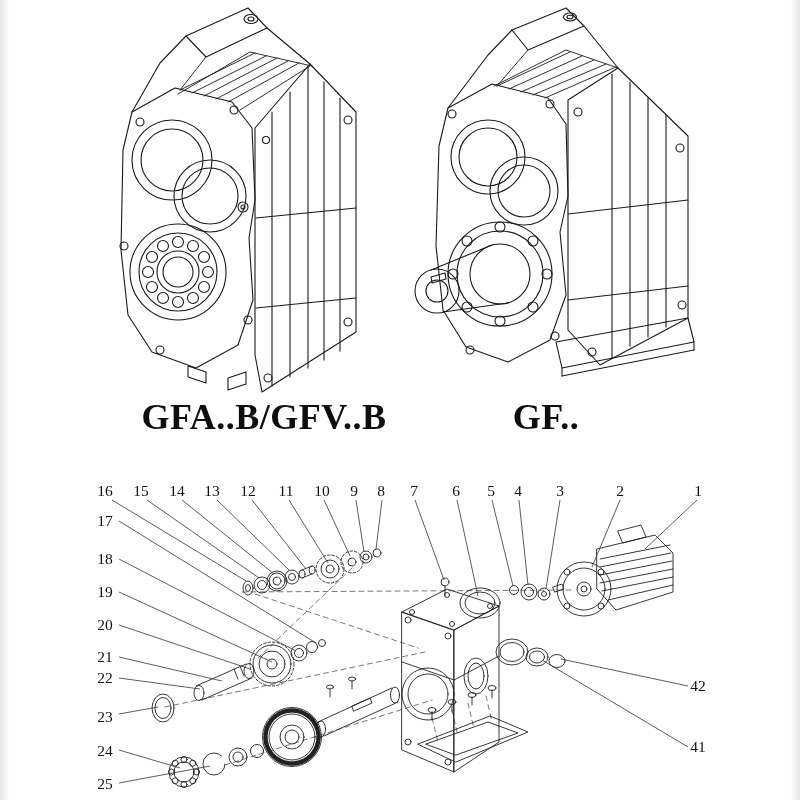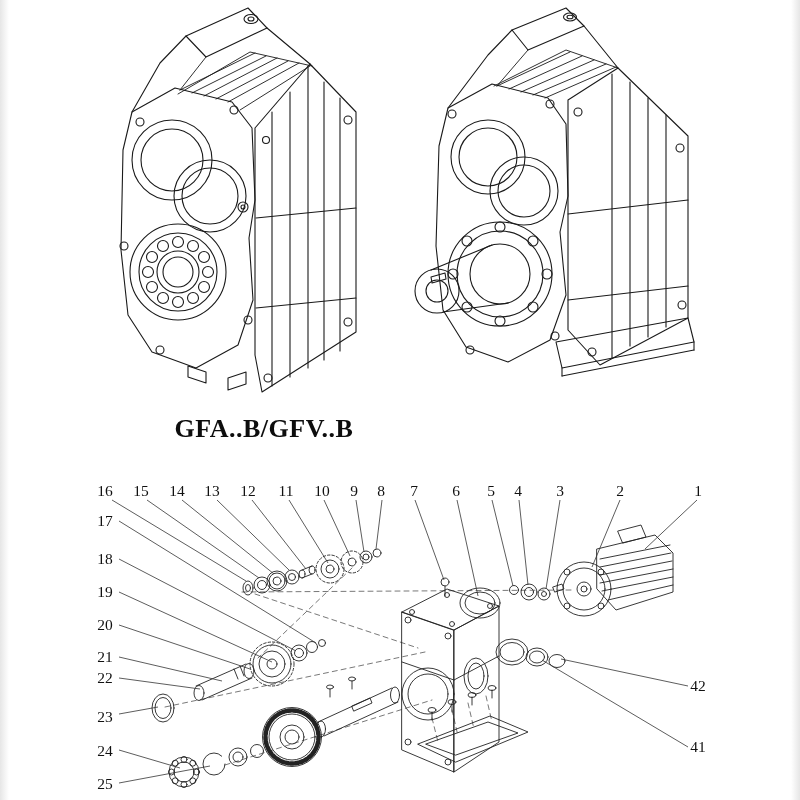--- a/index.html
+++ b/index.html
@@ -1,21 +1,21 @@
 <!DOCTYPE html>
 <html><head>
 <meta charset="utf-8">
 <style>
   html,body{margin:0;padding:0;background:#ffffff;}
   .page{position:relative;width:800px;height:800px;background:#ffffff;overflow:hidden;
         font-family:"Liberation Serif", serif;}
   .edge{position:absolute;top:0;height:100%;width:9px;pointer-events:none;}
   .edge-left{left:0;background:linear-gradient(to right,#e6e6e6,rgba(255,255,255,0));}
   .edge-right{right:0;background:linear-gradient(to left,#e6e6e6,rgba(255,255,255,0));}
-  .model-label{position:absolute;top:414px;font-weight:700;font-size:26px;color:#0d0d0d;
+  .model-label{position:absolute;top:396px;font-weight:700;font-size:36px;color:#0d0d0d;
                text-align:center;letter-spacing:0.5px;}
   .model-label.left{left:128px;width:272px;}
   .model-label.right{left:462px;width:168px;}
   svg{position:absolute;left:0;top:0;}
   text.callout{font-family:"Liberation Serif",serif;font-size:15.5px;fill:#111;text-anchor:middle;}
 </style>
 </head>
 <body>
 
 <div class="page">
@@ -397,16 +397,17 @@
       <text class="callout" x="105" y="722">23</text>
       <text class="callout" x="105" y="756">24</text>
       <text class="callout" x="105" y="789">25</text>
 
       <text class="callout" x="698" y="691">42</text>
       <text class="callout" x="698" y="752">41</text>
     </g>
   </svg>
 
   <div class="model-label left">GFA..B/GFV..B</div>
+  <div class="model-label right">GF..</div>
 
   <div class="edge edge-left"></div>
   <div class="edge edge-right"></div>
 </div>
 
 </body></html>

